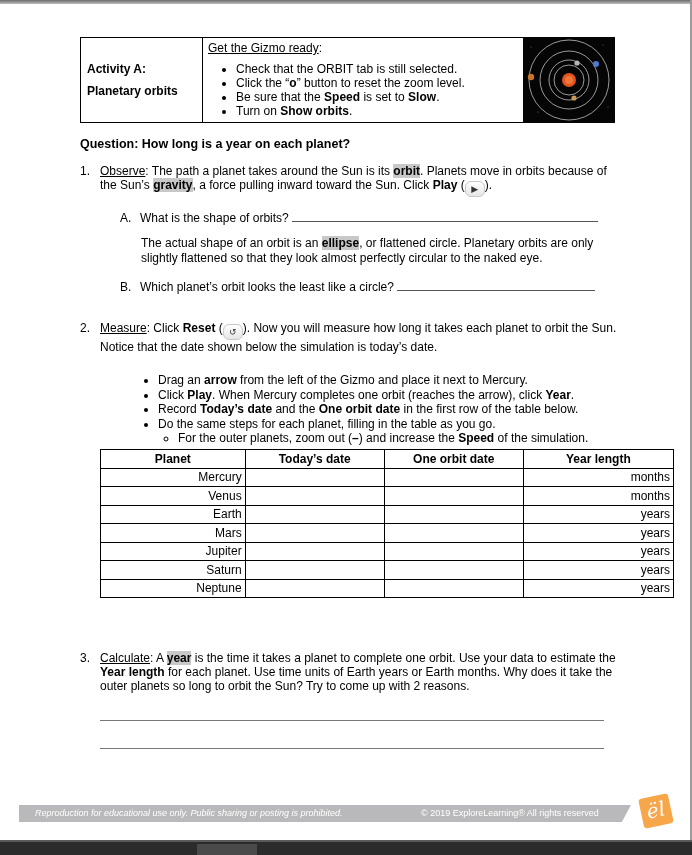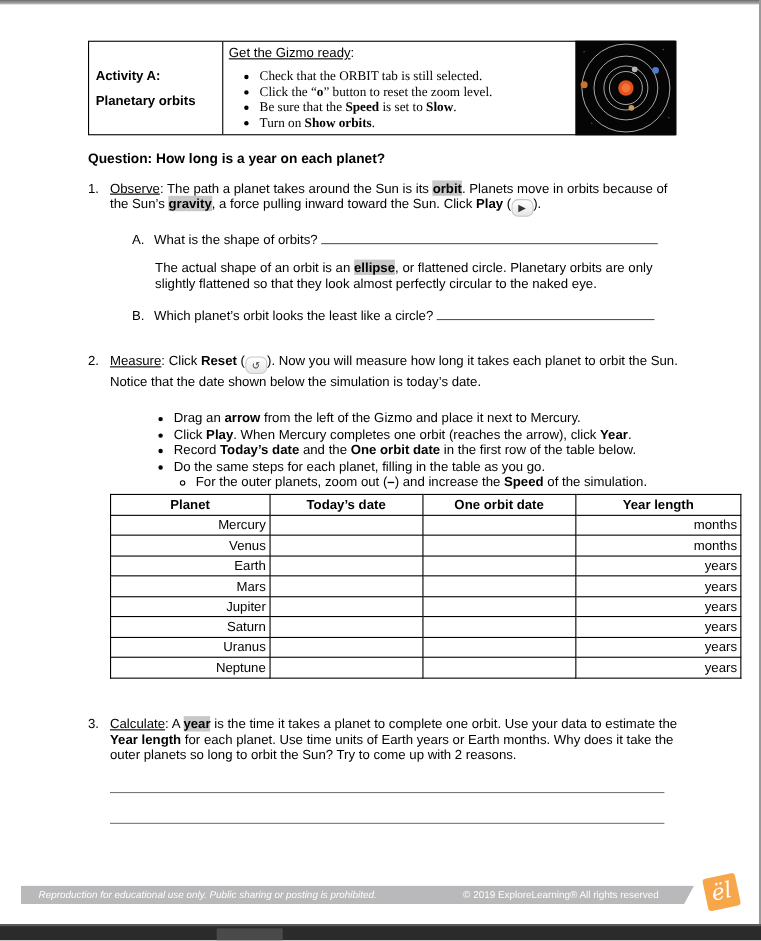--- a/index.html
+++ b/index.html
@@ -41,21 +41,21 @@
       width: 122px; border-right: 1.5px solid #000;
       display: flex; flex-direction: column; justify-content: center;
       padding-left: 6px; box-sizing: border-box;
       font-weight: bold; font-size: 12px; line-height: 22px;
     }
     .act-mid {
       width: 320px; padding: 2px 0 0 5px; box-sizing: border-box;
       font-size: 12px;
     }
     .act-mid .ready { text-decoration: underline; line-height: 16px; }
-    .act-mid ul { margin: 6px 0 0 0; padding-left: 28px; font-family: Liberation Serif, serif; }
+    .act-mid ul { margin: 6px 0 0 0; padding-left: 28px; }
     .act-mid li { line-height: 14px; list-style: disc; }
     .act-img {
       position: absolute; left: 442px; top: -1px; width: 92px; height: 86px;
       background: #050505;
     }
 
     .q-title {
       position: absolute; left: 80px; top: 133px;
       font-weight: bold; font-size: 12.5px;
     }
@@ -242,26 +242,20 @@
           <td></td>
           <td class="unit">years</td>
         </tr>
       <tr>
           <td class="planet">Saturn</td>
           <td></td>
           <td></td>
           <td class="unit">years</td>
         </tr>
       <tr>
-          <td class="planet">Uranus</td>
-          <td></td>
-          <td></td>
-          <td class="unit">years</td>
-        </tr>
-      <tr>
           <td class="planet">Neptune</td>
           <td></td>
           <td></td>
           <td class="unit">years</td>
         </tr>
     </tbody>
   </table>
 
   <div class="num-item" style="top:647px;">
     <span class="n">3.</span>

